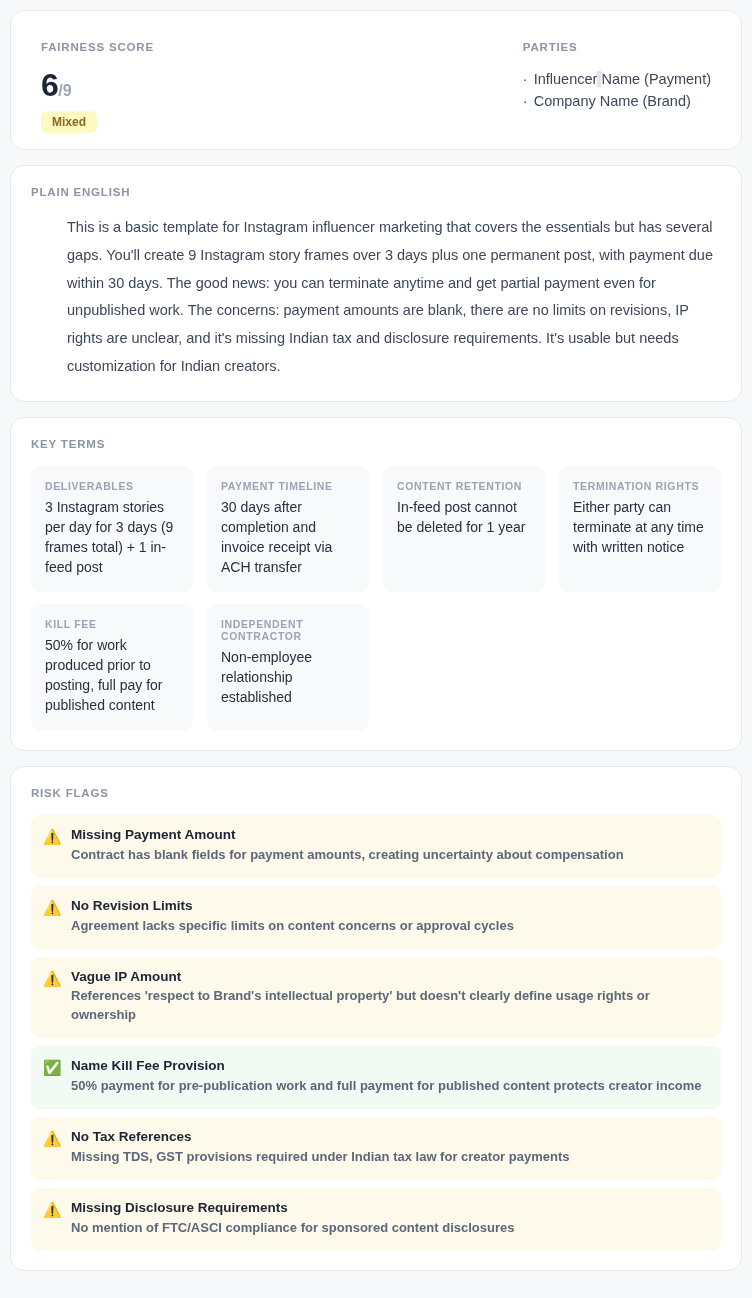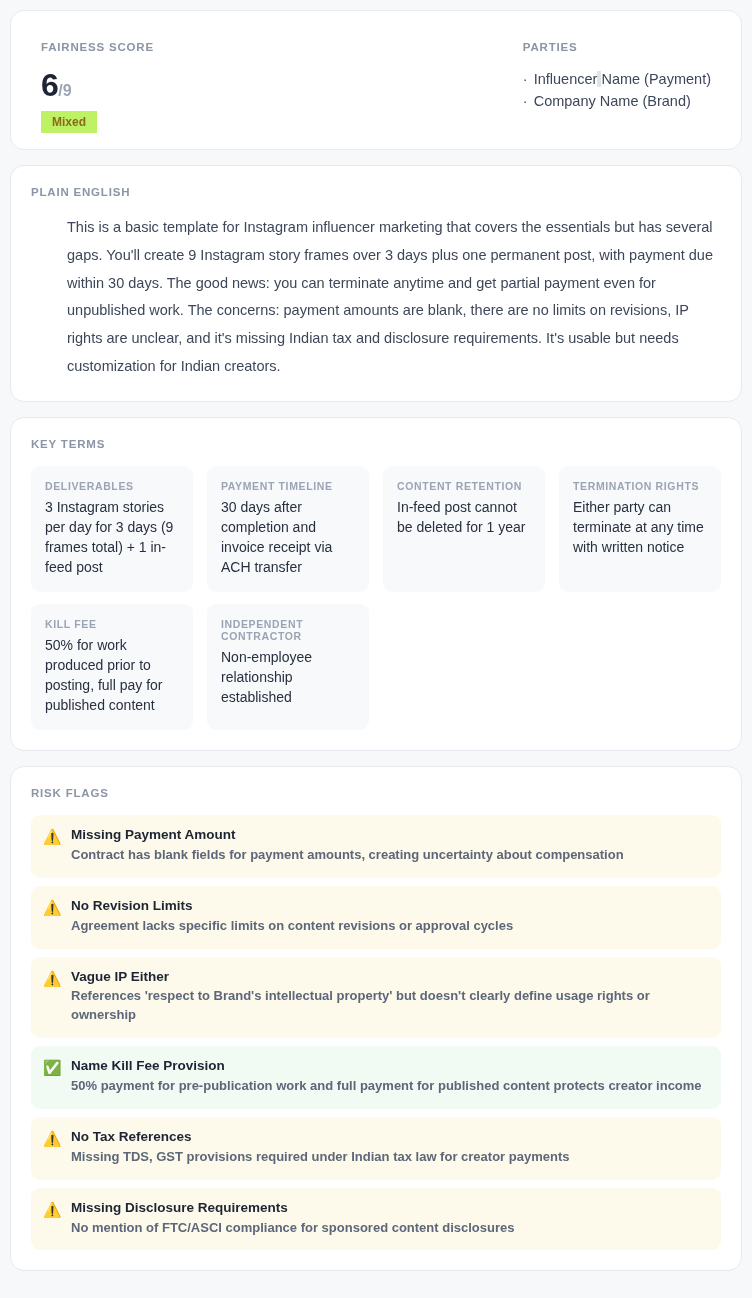--- a/index.html
+++ b/index.html
@@ -60,26 +60,26 @@
     letter-spacing: -0.5px;
   }
   .score-max {
     font-size: 16px;
     font-weight: bold;
     color: #9aa4b4;
     line-height: 1;
   }
   .badge {
     display: inline-block;
-    background: #bef264;
+    background: #fef9c3;
     color: #8a6a1c;
     font-size: 12px;
     font-weight: bold;
     padding: 5px 11px;
-    border-radius: 0;
+    border-radius: 6px;
     line-height: 1;
   }
 
   .parties-list { list-style: none; }
   .parties-list li {
     font-size: 14.5px;
     color: #3d4759;
     line-height: 1.5;
     display: flex;
     gap: 6px;
@@ -229,28 +229,28 @@
         <div class="flag-body">
           <div class="flag-title">Missing Payment Amount</div>
           <div class="flag-desc">Contract has blank fields for payment amounts, creating uncertainty about compensation</div>
         </div>
       </div>
 
       <div class="flag warn">
         <span class="flag-icon">⚠️</span>
         <div class="flag-body">
           <div class="flag-title">No Revision Limits</div>
-          <div class="flag-desc">Agreement lacks specific limits on content revisions or approval cycles</div>
-        </div>
-      </div>
-
-      <div class="flag warn">
-        <span class="flag-icon">⚠️</span>
-        <div class="flag-body">
-          <div class="flag-title">Vague IP Either</div>
+          <div class="flag-desc">Agreement lacks specific limits on content concerns or approval cycles</div>
+        </div>
+      </div>
+
+      <div class="flag warn">
+        <span class="flag-icon">⚠️</span>
+        <div class="flag-body">
+          <div class="flag-title">Vague IP Amount</div>
           <div class="flag-desc">References 'respect to Brand's intellectual property' but doesn't clearly define usage rights or ownership</div>
         </div>
       </div>
 
       <div class="flag good">
         <span class="flag-icon">✅</span>
         <div class="flag-body">
           <div class="flag-title">Name Kill Fee Provision</div>
           <div class="flag-desc">50% payment for pre-publication work and full payment for published content protects creator income</div>
         </div>

